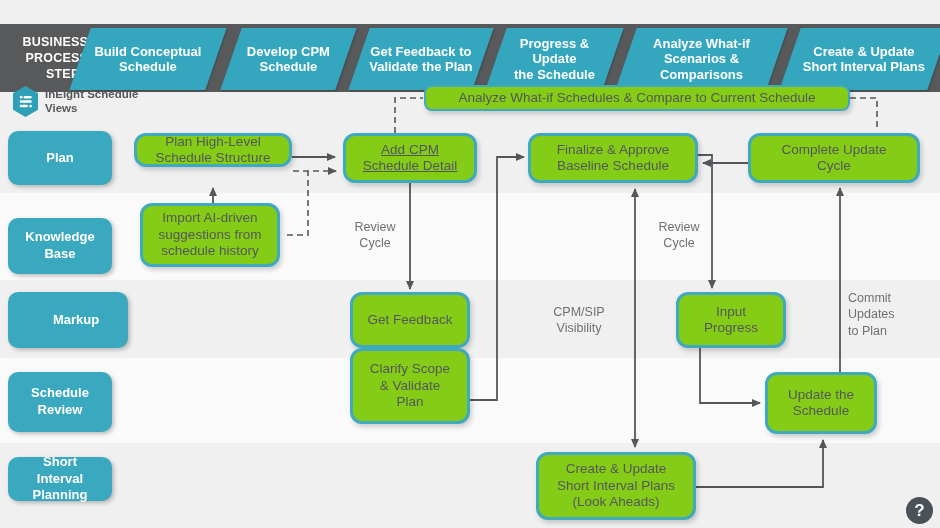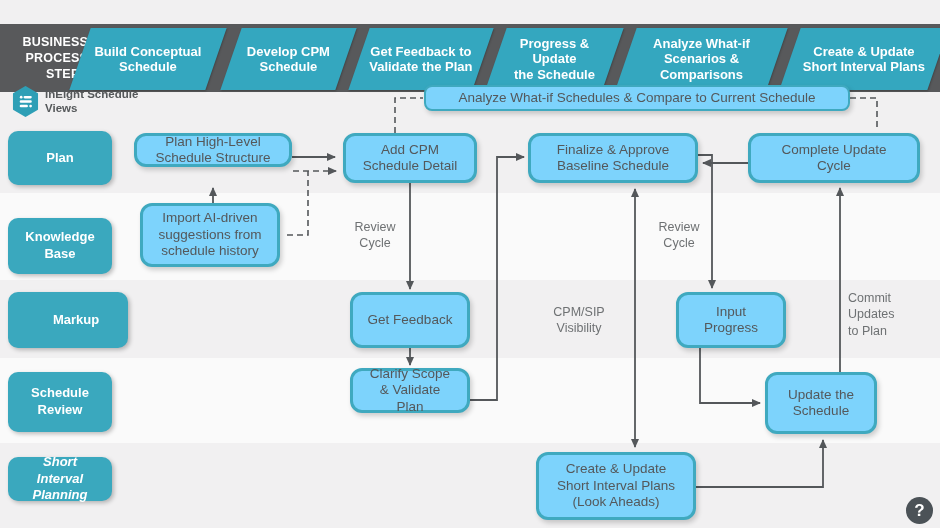--- a/index.html
+++ b/index.html
@@ -33,21 +33,21 @@
   .logo-text{margin-left:6px;font-weight:bold;font-size:11.5px;line-height:1.2;color:#55585A;padding-top:2px;}
   
   .lane{
     position:absolute;left:8px;width:104px;background:#3AA8BE;border-radius:10px;
     display:flex;align-items:center;justify-content:center;
     color:#fff;font-weight:bold;font-size:13px;line-height:1.3;text-align:center;
     box-shadow:2px 2px 4px rgba(0,0,0,0.25);
   }
   
   .node{
-    position:absolute;background:#7dd3fc;border:3px solid #3FA9BF;border-radius:12px;
+    position:absolute;background:#84cc16;border:3px solid #3FA9BF;border-radius:12px;
     display:flex;align-items:center;justify-content:center;
     color:#54585B;font-size:13.5px;line-height:1.22;text-align:center;
     box-shadow:2px 3px 5px rgba(0,0,0,0.18);box-sizing:border-box;z-index:3;
   }
   
   .edge-label{
     position:absolute;color:#6E7173;font-size:12.5px;line-height:1.3;z-index:2;
   }
   
   #wires{position:absolute;left:0;top:0;z-index:1;}
@@ -109,21 +109,21 @@
     <div class="logo-text ws">InEight Schedule
 Views</div>
   </div>
 
   <div class="lane ws" style="top:131px;height:54px;">Plan</div>
   <div class="lane ws" style="top:218px;height:56px;">Knowledge
 Base</div>
   <div class="lane ws" style="top:292px;height:56px;padding-left:16px;">Markup</div>
   <div class="lane ws" style="top:372px;height:60px;">Schedule
 Review</div>
-  <div class="lane ws" style="top:457px;height:44px;font-style:italic;">Short
+  <div class="lane ws" style="top:457px;height:44px;">Short
 Interval
 Planning</div>
 
   <svg id="wires" width="940" height="528">
     <defs>
       <marker id="ah" markerUnits="userSpaceOnUse" markerWidth="10" markerHeight="9" refX="8" refY="4" orient="auto-start-reverse">
         <path d="M0,0 L9,4 L0,8 Z" fill="#54575A"></path>
       </marker>
     </defs>
     <g stroke="#54575A" stroke-width="1.8" fill="none">
@@ -149,30 +149,30 @@
 
   <div class="node" style="left:424px;top:85px;width:426px;height:26px;font-size:13.5px;border-width:2.5px;border-radius:8px;">
     <span class="ws">Analyze What-if Schedules &amp; Compare to Current Schedule</span>
   </div>
 
   <div class="node ws" style="left:134px;top:133px;width:158px;height:34px;">Plan High-Level
 Schedule Structure</div>
   <div class="node ws" style="left:140px;top:203px;width:140px;height:64px;">Import AI-driven
 suggestions from
 schedule history</div>
-  <div class="node ws" style="left:343px;top:133px;width:134px;height:50px;">Add CPM
+  <div class="node ws" style="left:343px;top:133px;width:134px;height:50px;text-decoration:underline;">Add CPM
 Schedule Detail</div>
   <div class="node ws" style="left:528px;top:133px;width:170px;height:50px;">Finalize &amp; Approve
 Baseline Schedule</div>
   <div class="node ws" style="left:748px;top:133px;width:172px;height:50px;">Complete Update
 Cycle</div>
   <div class="node ws" style="left:350px;top:292px;width:120px;height:56px;">Get Feedback</div>
   <div class="node ws" style="left:676px;top:292px;width:110px;height:56px;">Input
 Progress</div>
-  <div class="node ws" style="left:350px;top:368px;width:120px;height:45px;">Clarify Scope
+  <div class="node ws" style="left:350px;top:348px;width:120px;height:76px;">Clarify Scope
 &amp; Validate
 Plan</div>
   <div class="node ws" style="left:765px;top:372px;width:112px;height:62px;">Update the
 Schedule</div>
   <div class="node ws" style="left:536px;top:452px;width:160px;height:68px;">Create &amp; Update
 Short Interval Plans
 (Look Aheads)</div>
 
   <div class="edge-label ws" style="left:346px;top:219px;width:58px;text-align:center;">Review
 Cycle</div>

